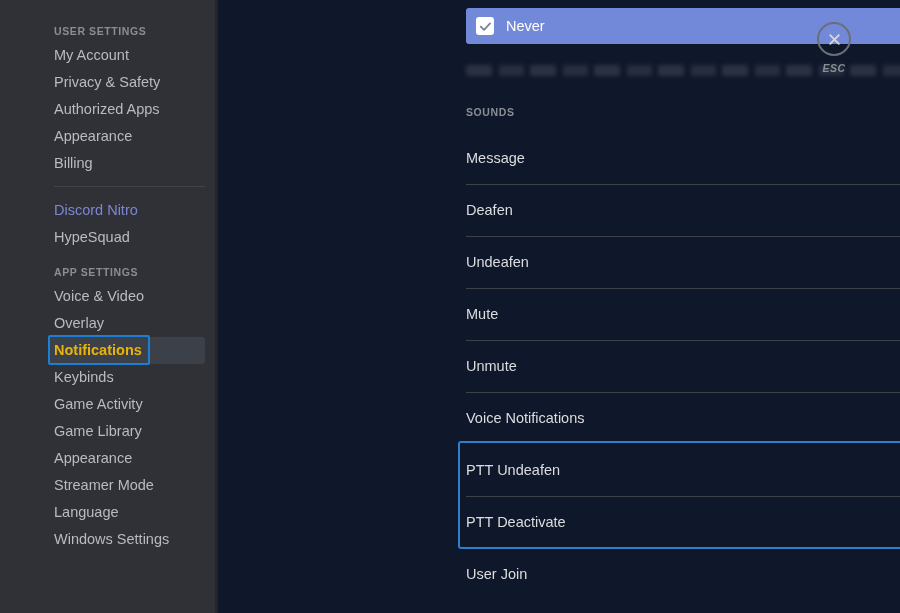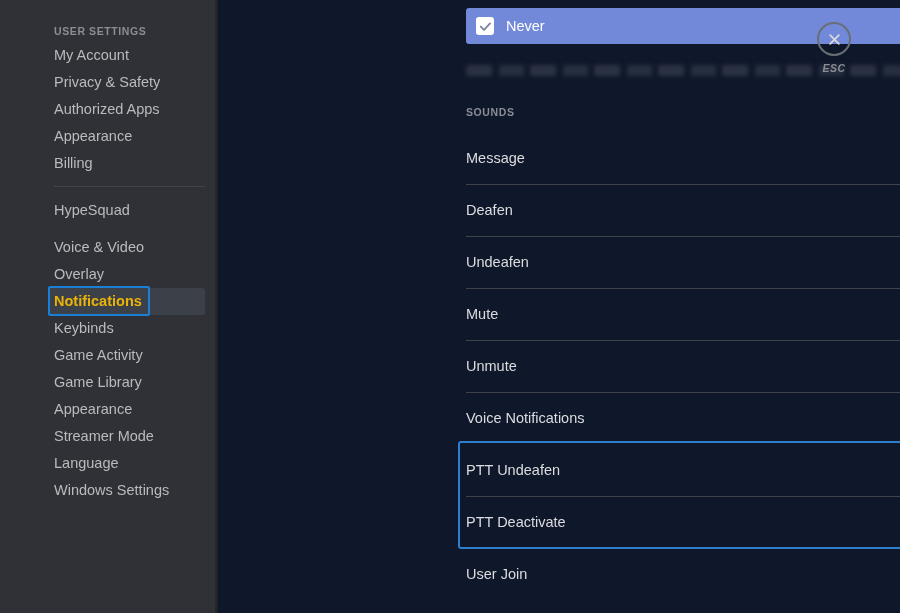--- a/index.html
+++ b/index.html
@@ -224,22 +224,24 @@
 <div id="app">
 
   <nav id="sidebar">
       <div class="side-head">USER SETTINGS</div>
       <div class="side-item"><span class="lbl">My Account</span></div>
       <div class="side-item"><span class="lbl">Privacy &amp; Safety</span></div>
       <div class="side-item"><span class="lbl">Authorized Apps</span></div>
       <div class="side-item"><span class="lbl">Appearance</span></div>
       <div class="side-item"><span class="lbl">Billing</span></div>
       <div class="side-divider"></div>
+      <div class="side-item nitro"><span class="lbl">Discord Nitro</span></div>
       <div class="side-item"><span class="lbl">HypeSquad</span></div>
       <div class="side-gap"></div>
+      <div class="side-head">APP SETTINGS</div>
       <div class="side-item"><span class="lbl">Voice &amp; Video</span></div>
       <div class="side-item"><span class="lbl">Overlay</span></div>
       <div class="side-item selected"><span class="sel-bg"></span><span class="sel-ring"></span><span class="lbl">Notifications</span></div>
       <div class="side-item"><span class="lbl">Keybinds</span></div>
       <div class="side-item"><span class="lbl">Game Activity</span></div>
       <div class="side-item"><span class="lbl">Game Library</span></div>
       <div class="side-item"><span class="lbl">Appearance</span></div>
       <div class="side-item"><span class="lbl">Streamer Mode</span></div>
       <div class="side-item"><span class="lbl">Language</span></div>
       <div class="side-item"><span class="lbl">Windows Settings</span></div>

